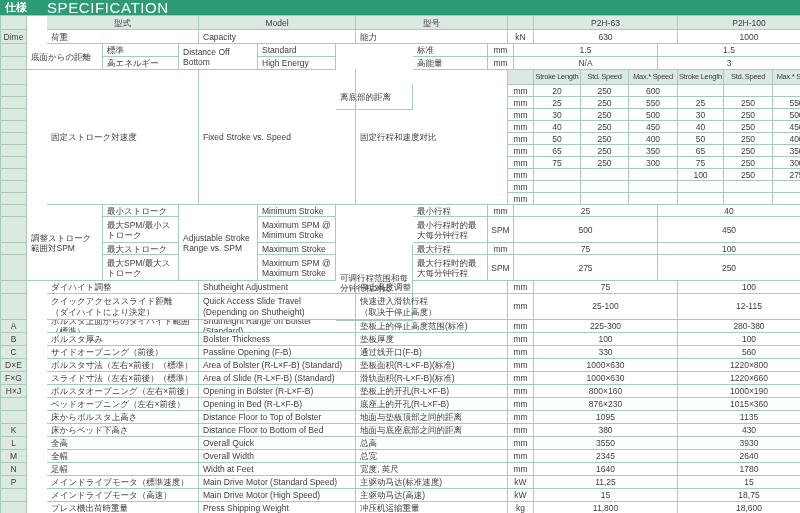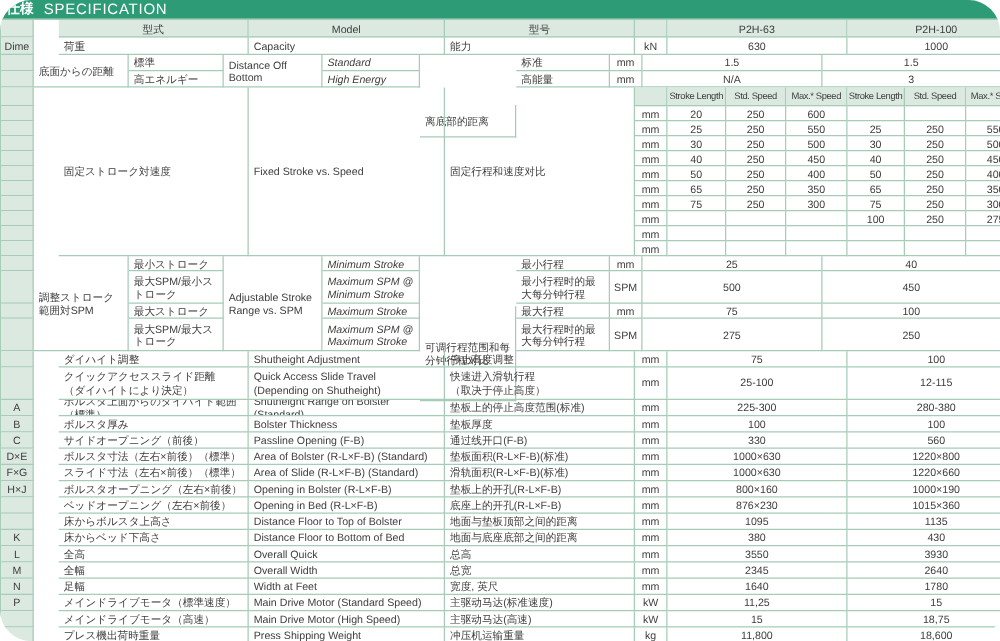--- a/index.html
+++ b/index.html
@@ -1,31 +1,31 @@
 <!DOCTYPE html>
 <html><head>
 <meta charset="utf-8">
 <style>
   html,body{margin:0;padding:0;background:#fff;}
-  .page{width:800px;height:513px;background:#fff;font-family:"Liberation Sans",sans-serif;color:#3d3d3d;overflow:hidden;border-radius:25px;}
+  .page{width:800px;height:513px;background:#fff;font-family:"Liberation Sans",sans-serif;color:#3d3d3d;overflow:hidden;}
   .titlebar{height:15px;background:#2e9b77;display:flex;align-items:center;padding-left:5px;box-sizing:border-box;}
   .t-jp{color:#fff;font-weight:bold;font-size:11px;line-height:15px;}
-  .t-en{color:#fff;font-size:12px;margin-left:8px;letter-spacing:0.6px;line-height:15px;text-align:right;}
+  .t-en{color:#fff;font-size:15px;margin-left:20px;letter-spacing:0.6px;line-height:15px;text-align:right;}
   .tbl{width:800px;border-top:1px solid #a6cbb7;border-left:1px solid #a6cbb7;box-sizing:border-box;}
   .r{display:flex;align-items:stretch;}
   .rows{display:block;}
   .c{box-sizing:border-box;border-right:1px solid #a6cbb7;border-bottom:1px solid #a6cbb7;font-size:8.5px;display:flex;align-items:center;padding:0 3px;overflow:hidden;line-height:10px;}
   .ctr{justify-content:center;text-align:center;padding:0 1px;}
   .hd{background:#dbe9e1;}
   .letter{width:26px;background:#dbe9e1;justify-content:center;padding:0;flex:none;}
   .w-jp{width:152px;flex:none;margin-left:20px;} .w-en{width:157px;flex:none;} .w-cn{width:152px;flex:none;}
   .w-unit{width:26px;flex:none;justify-content:center;padding:0;}
   .w-63{width:144px;flex:none;} .w-100{width:143px;flex:none;}
   .w-jpl{width:76px;flex:none;} .w-jpr{width:76px;flex:none;}
-  .w-enl{width:79px;flex:none;} .w-enr{width:78px;flex:none;font-style:italic;}
+  .w-enl{width:79px;flex:none;} .w-enr{width:78px;flex:none;}
   .w-cnl{width:77px;flex:none;margin-top:40px;} .w-cnr{width:75px;flex:none;}
   .w-s0{width:47px;flex:none;} .w-s1{width:48px;flex:none;} .w-s2{width:49px;flex:none;}
   .w-s3{width:46px;flex:none;} .w-s4{width:49px;flex:none;} .w-s5{width:48px;flex:none;}
   .stack{display:flex;flex-direction:column;flex:none;}
   .rh14{height:14px;} .rh13{height:13px;} .rh12{height:12px;} .rh15{height:15px;}
   .h13{height:13px;flex:none;} .h12{height:12px;flex:none;} .h15{height:15px;flex:none;} .h26{height:26px;flex:none;}
   .sec-dist{height:26px;} .sec-stroke{height:135px;} .sec-adj{height:76px;}
   .full{height:100%;}
   .sub{font-size:7.5px;letter-spacing:-0.3px;}
   .wrap{white-space:normal;}

